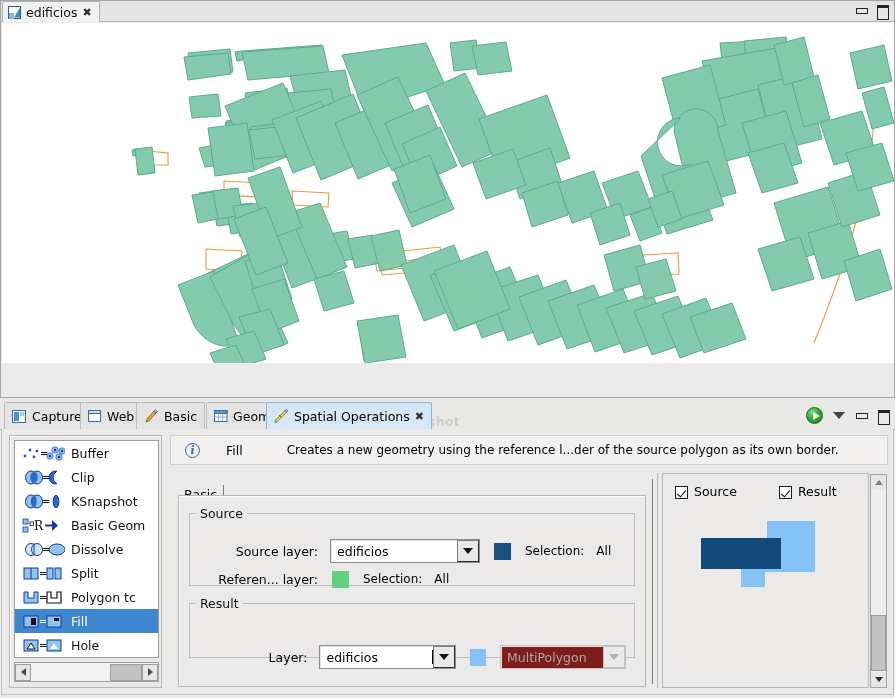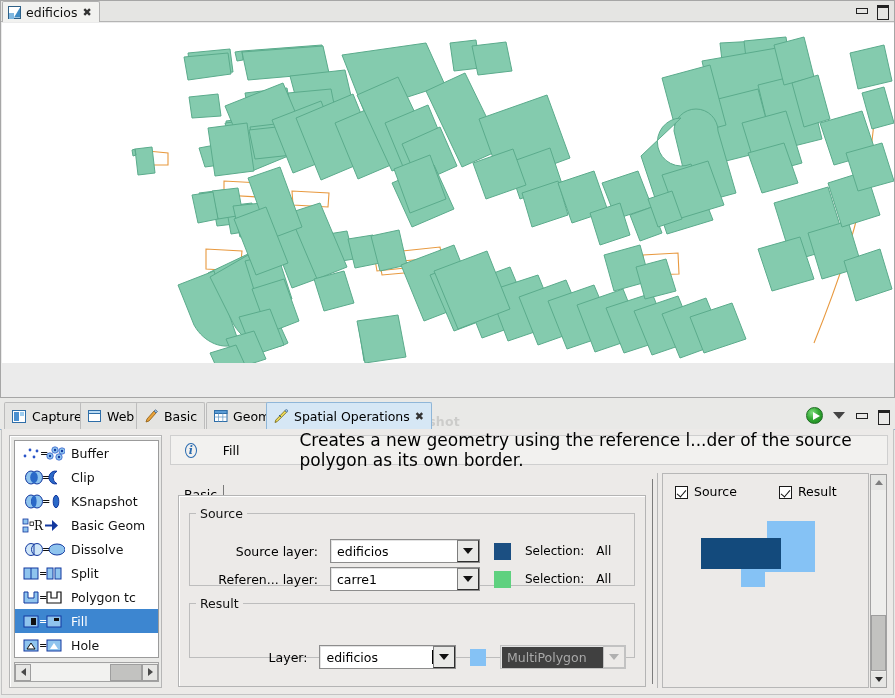--- a/index.html
+++ b/index.html
@@ -158,21 +158,21 @@
     background:#f2f1ef; border:1px solid #cfcfcf;
     display:flex; align-items:center;
   }
   .info-icon {
     width:15px;height:15px;border-radius:50%;border:1.6px solid #2b6cb0;
     color:#2b6cb0; font-size:11px; font-weight:bold; font-style:italic;
     display:flex;align-items:center;justify-content:center; margin-left:14px;
     font-family:"DejaVu Serif", serif;
   }
   .desc-op { margin-left:26px; font-size:12.5px; }
-  .desc-text { margin-left:60px; font-size:17px; }
+  .desc-text { margin-left:44px; font-size:12px; }
 
   
   .formpanel {
     position:absolute; left:168px; top:44px; width:485px; height:215px;
     background:#eceae8;
   }
   .tabstrip {
     position:absolute; left:8px; top:12px; height:23px;
     display:flex; align-items:flex-start;
   }
@@ -202,21 +202,21 @@
     border:1px solid #8d8d8d; display:flex; align-items:center;
     box-shadow: inset 1px 1px 0 #e3e3e3;
   }
   .combo .ctext { padding-left:6px; font-size:12.5px; flex:1; }
   .combo .cbtn {
     width:22px; height:22px; margin:0 0 0 0;
     background:#e9e9e7; border:1px solid #7d7d7d;
     border-right-color:#2f2f2f; border-bottom-color:#2f2f2f;
     display:flex;align-items:center;justify-content:center;
   }
-  .combo.disabled { background:#404040; border-color:#c2c2c2; }
+  .combo.disabled { background:#7f1d1d; border-color:#c2c2c2; }
   .combo.disabled .ctext { color:#a8a8a8; }
   .combo.disabled .cbtn { border-color:#c2c2c2; background:#eceae8; }
   .cbtn-tri { width:0;height:0;border-left:5px solid transparent;border-right:5px solid transparent;border-top:6px solid #111; }
   .cbtn-tri.dis { border-top-color:#b0b0b0; }
   .swatch { width:17px; height:17px; display:inline-block; }
   .caret { display:inline-block; width:1px; height:14px; background:#000; margin-left:1px; }
 
   
   .previewpanel {
     position:absolute; left:660px; top:44px; width:207px; height:215px;
@@ -626,26 +626,20 @@
                     <span class="cbtn-tri"></span>
                   </span>
               </div>
               <span class="swatch" style="margin-left:14px; background:#1b4f82;"></span>
               <span style="margin-left:14px;">Selection:</span>
               <span style="margin-left:12px;">All</span>
             </div>
 
             <div class="frow" style="left:8px; top:46px; width:428px;">
               <span class="flabel" style="width:120px;">Referen... layer:</span>
-              <div class="combo" style="width:150px; margin-left:12px;">
-                <span class="ctext">carre1</span>
-                <span class="cbtn">
-                    <span class="cbtn-tri"></span>
-                  </span>
-              </div>
               <span class="swatch" style="margin-left:14px; background:#5fd17f;"></span>
               <span style="margin-left:14px;">Selection:</span>
               <span style="margin-left:12px;">All</span>
             </div>
           </fieldset>
 
           <fieldset class="grp" id="grp-result">
             <legend>Result</legend>
 
             <div class="frow" style="left:8px; top:34px; width:428px;">

